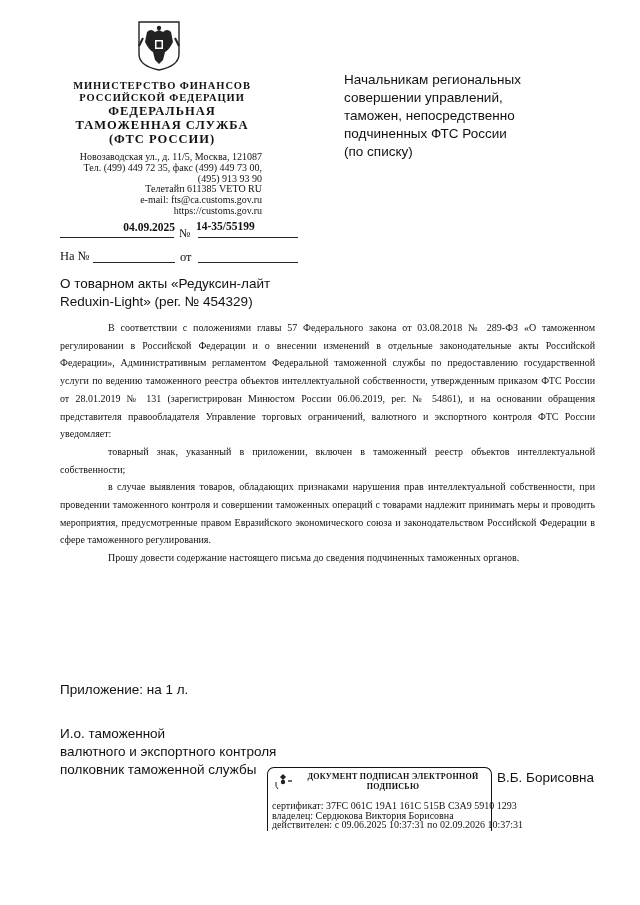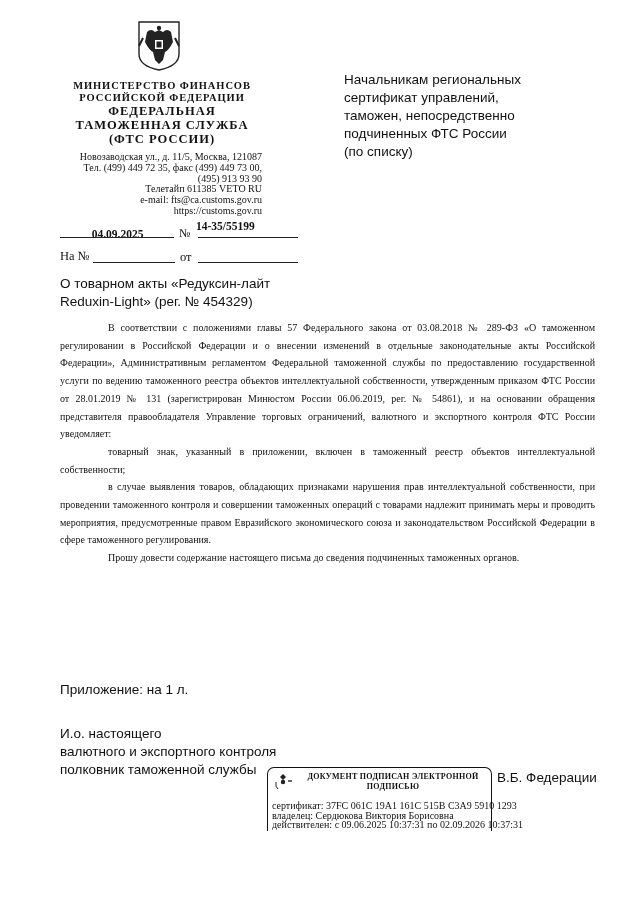--- a/index.html
+++ b/index.html
@@ -10,21 +10,21 @@
   .abs { position: absolute; }
 
   
   .emblem { left: 135px; top: 20px; width: 48px; height: 52px; }
   .org { left: 62px; width: 200px; text-align: center; font-weight: bold; }
   .ministry { top: 80px; font-size: 10.5px; line-height: 12px; letter-spacing: 0.9px; }
   .fts { top: 104px; font-size: 12.5px; line-height: 14px; letter-spacing: 1px; }
   .contacts { left: 62px; top: 152px; width: 200px; text-align: right; font-size: 10px; line-height: 10.8px; }
 
   .date-row { left: 60px; top: 220px; width: 240px; height: 22px; }
-  .date-val { position: absolute; left: 0; top: 8px; width: 115px; text-align: center; font-weight: bold; font-size: 11.5px; }
+  .date-val { position: absolute; left: 0; top: 1px; width: 115px; text-align: right; font-weight: bold; font-size: 11.5px; }
   .date-line { position: absolute; left: 0; top: 17px; width: 114px; border-bottom: 1px solid #222; }
   .num-sign { position: absolute; left: 119px; top: 6px; font-size: 12px; }
   .num-val { position: absolute; left: 136px; top: 0; font-weight: bold; font-size: 11.5px; }
   .num-line { position: absolute; left: 138px; top: 17px; width: 100px; border-bottom: 1px solid #222; }
 
   .ref-row { left: 60px; top: 248px; width: 240px; height: 20px; font-size: 12.5px; }
   .ref-label { position: absolute; left: 0; top: 1px; }
   .ref-line1 { position: absolute; left: 33px; top: 14px; width: 82px; border-bottom: 1px solid #222; }
   .ref-from { position: absolute; left: 120px; top: 2px; }
   .ref-line2 { position: absolute; left: 138px; top: 14px; width: 100px; border-bottom: 1px solid #222; }
@@ -93,42 +93,42 @@
 
 <div class="abs ref-row">
   <span class="ref-label">На №</span>
   <span class="ref-line1"></span>
   <span class="ref-from">от</span>
   <span class="ref-line2"></span>
 </div>
 
 <div class="abs addressee">
   <div>Начальникам региональных</div>
-  <div>сертификат управлений,</div>
+  <div>совершении управлений,</div>
   <div>таможен, непосредственно</div>
   <div>подчиненных ФТС России</div>
   <div>(по списку)</div>
 </div>
 
 <div class="abs subject">
   <div>О товарном акты «Редуксин-лайт</div>
   <div>Reduxin-Light» (рег. № 454329)</div>
 </div>
 
 <div class="abs body">
   <p class="ind">В соответствии с положениями главы 57 Федерального закона от 03.08.2018 № 289-ФЗ «О таможенном регулировании в Российской Федерации и о внесении изменений в отдельные законодательные акты Российской Федерации», Административным регламентом Федеральной таможенной службы по предоставлению государственной услуги по ведению таможенного реестра объектов интеллектуальной собственности, утвержденным приказом ФТС России от 28.01.2019 № 131 (зарегистрирован Минюстом России 06.06.2019, рег. № 54861), и на основании обращения представителя правообладателя Управление торговых ограничений, валютного и экспортного контроля ФТС России уведомляет:</p>
   <p class="ind">товарный знак, указанный в приложении, включен в таможенный реестр объектов интеллектуальной собственности;</p>
   <p class="ind">в случае выявления товаров, обладающих признаками нарушения прав интеллектуальной собственности, при проведении таможенного контроля и совершении таможенных операций с товарами надлежит принимать меры и проводить мероприятия, предусмотренные правом Евразийского экономического союза и законодательством Российской Федерации в сфере таможенного регулирования.</p>
   <p class="ind">Прошу довести содержание настоящего письма до сведения подчиненных таможенных органов.</p>
 </div>
 
 <div class="abs attachment">Приложение: на 1 л.</div>
 
 <div class="abs signer">
-  <div>И.о. настоящего</div>
+  <div>И.о. таможенной</div>
   <div>валютного и экспортного контроля</div>
   <div>полковник таможенной службы</div>
 </div>
 
 <div class="abs stamp">
   <span class="stamp-icon">
     <svg width="20" height="18" viewBox="0 0 20 18">
       <path d="M10 2 L13 5 L10 8 L7 5 Z" fill="#222"></path>
       <circle cx="10" cy="10" r="2.2" fill="#222"></circle>
       <path d="M3 10 Q2 15 5 17" stroke="#222" stroke-width="1" fill="none"></path>
@@ -140,13 +140,13 @@
     <div>ДОКУМЕНТ ПОДПИСАН ЭЛЕКТРОННОЙ</div>
     <div>ПОДПИСЬЮ</div>
   </div>
   <div class="stamp-lines">
     <div>сертификат: 37FC 061C 19A1 161C 515B C3A9 5910 1293</div>
     <div>владелец: Сердюкова Виктория Борисовна</div>
     <div>действителен: с 09.06.2025 10:37:31 по 02.09.2026 10:37:31</div>
   </div>
 </div>
 
-<div class="abs signer-name">В.Б. Федерации</div>
+<div class="abs signer-name">В.Б. Борисовна</div>
 
 </body></html>

